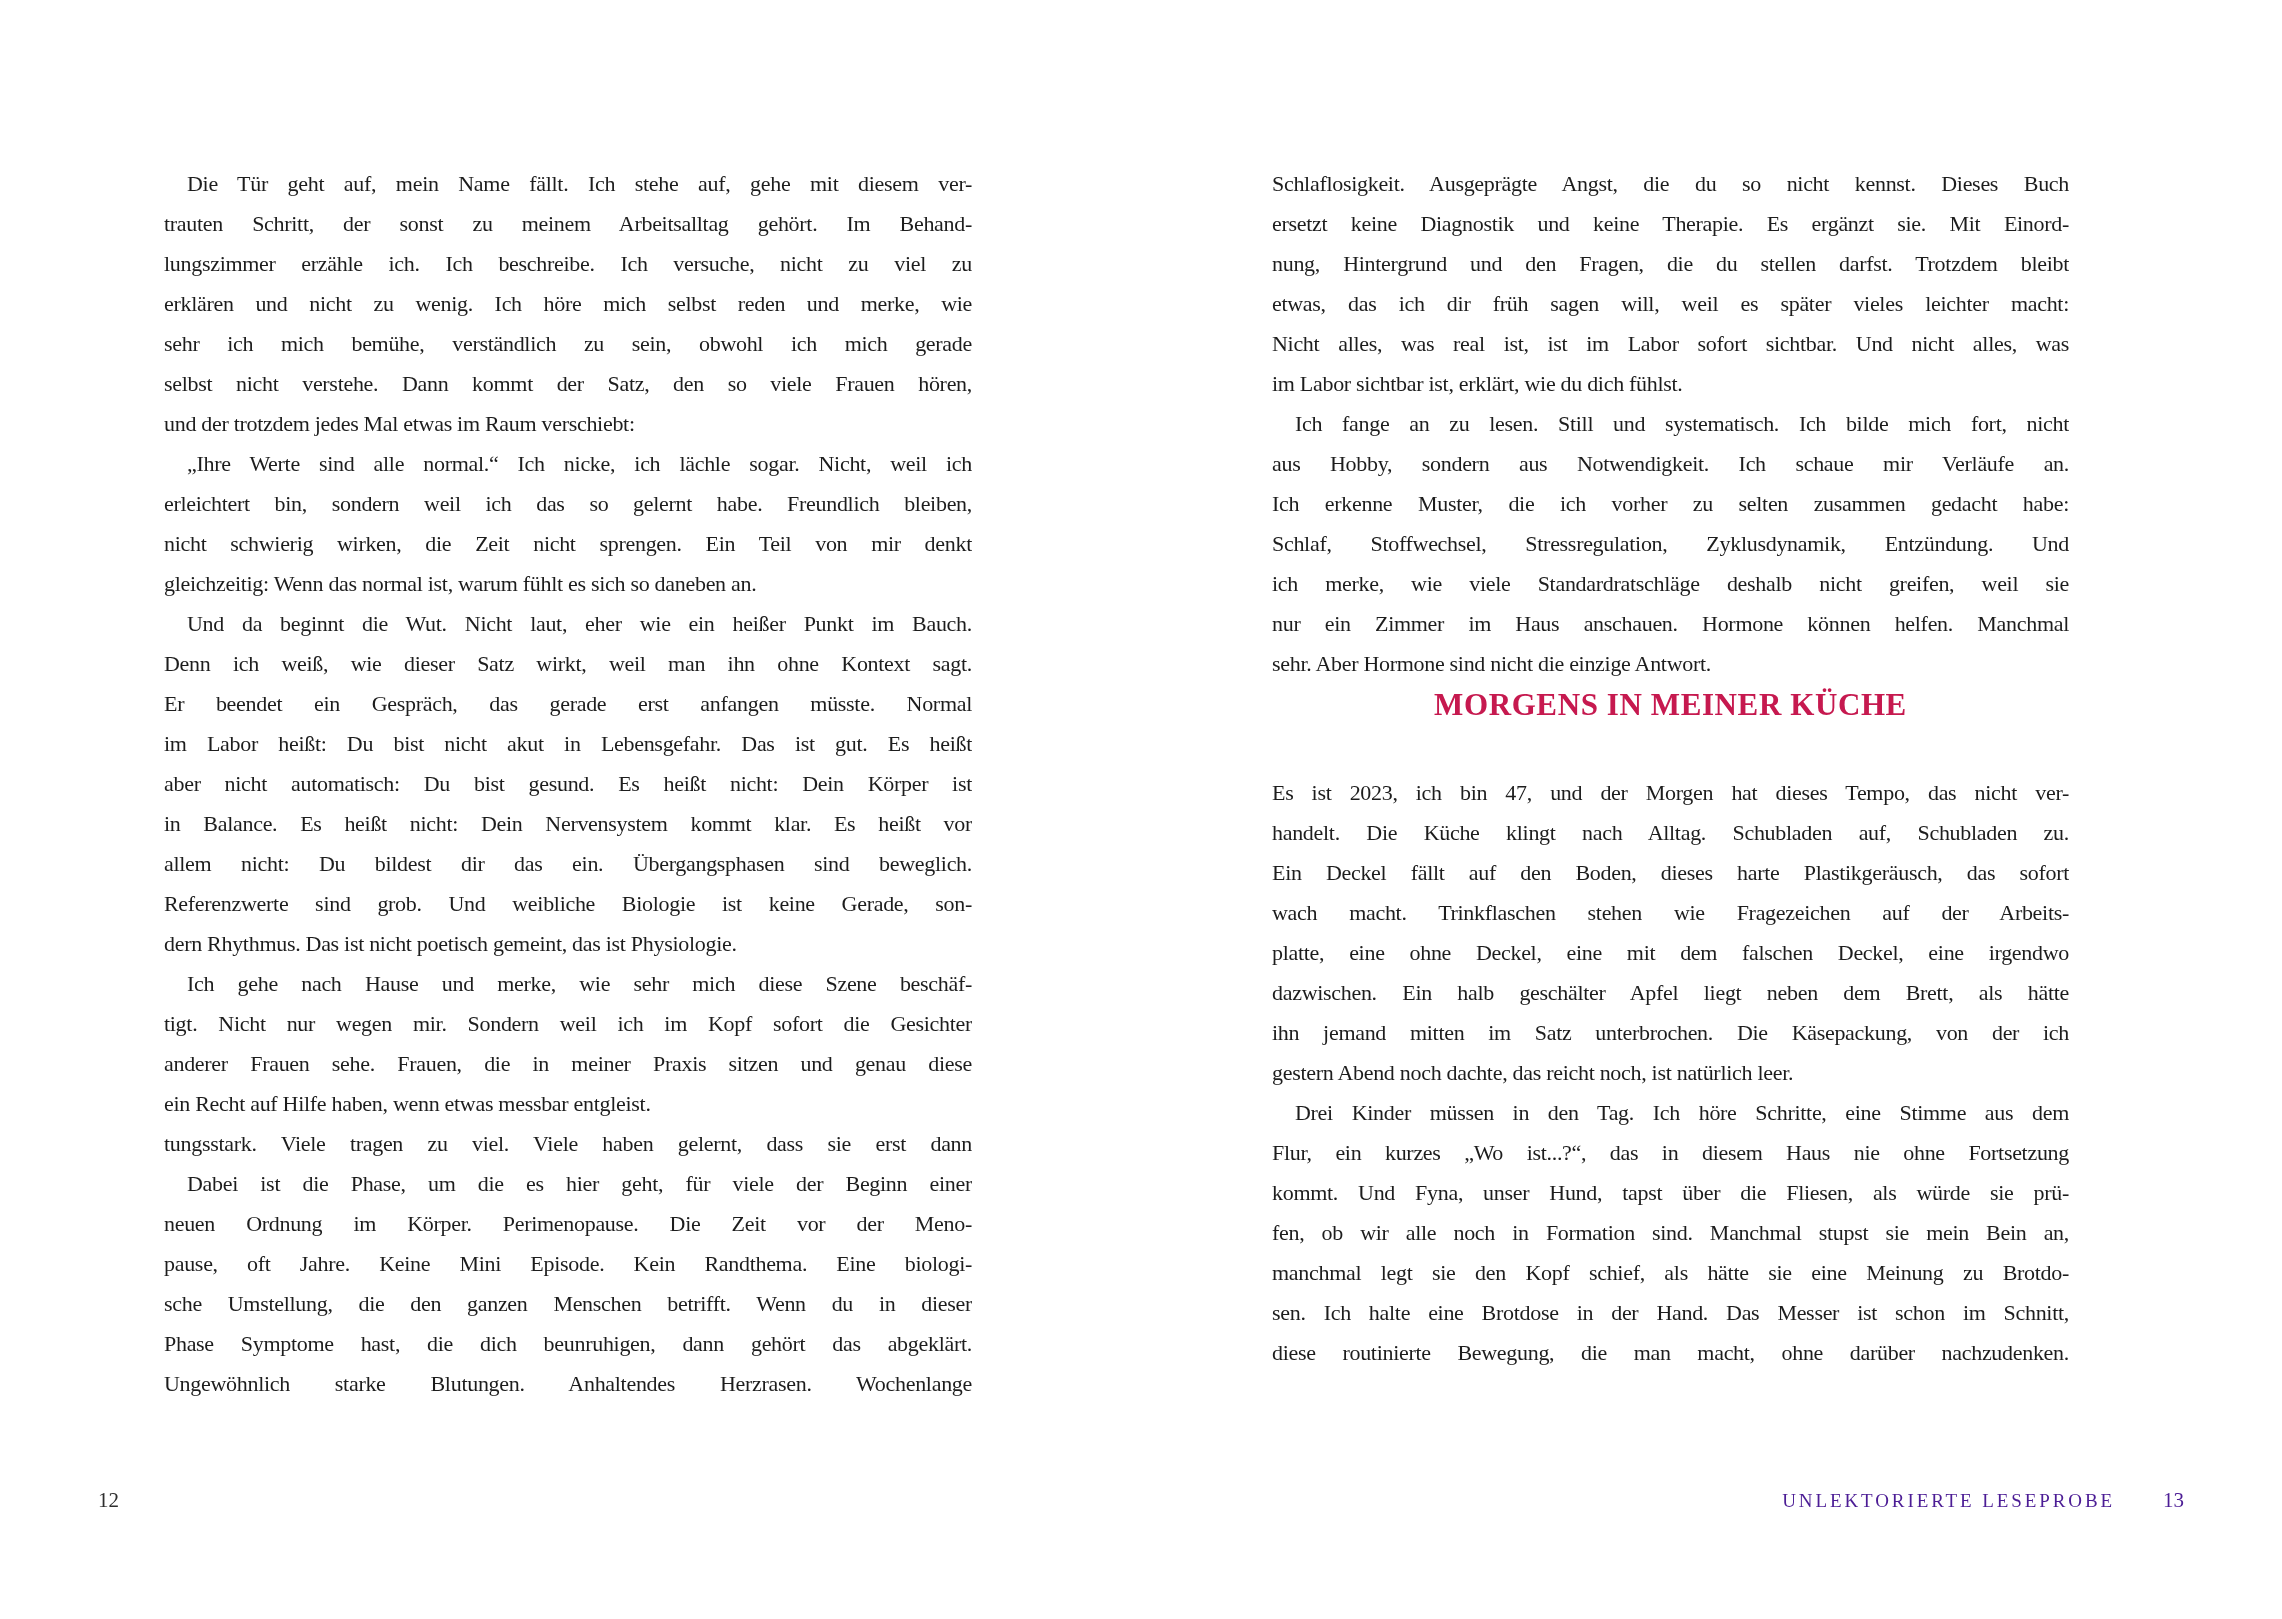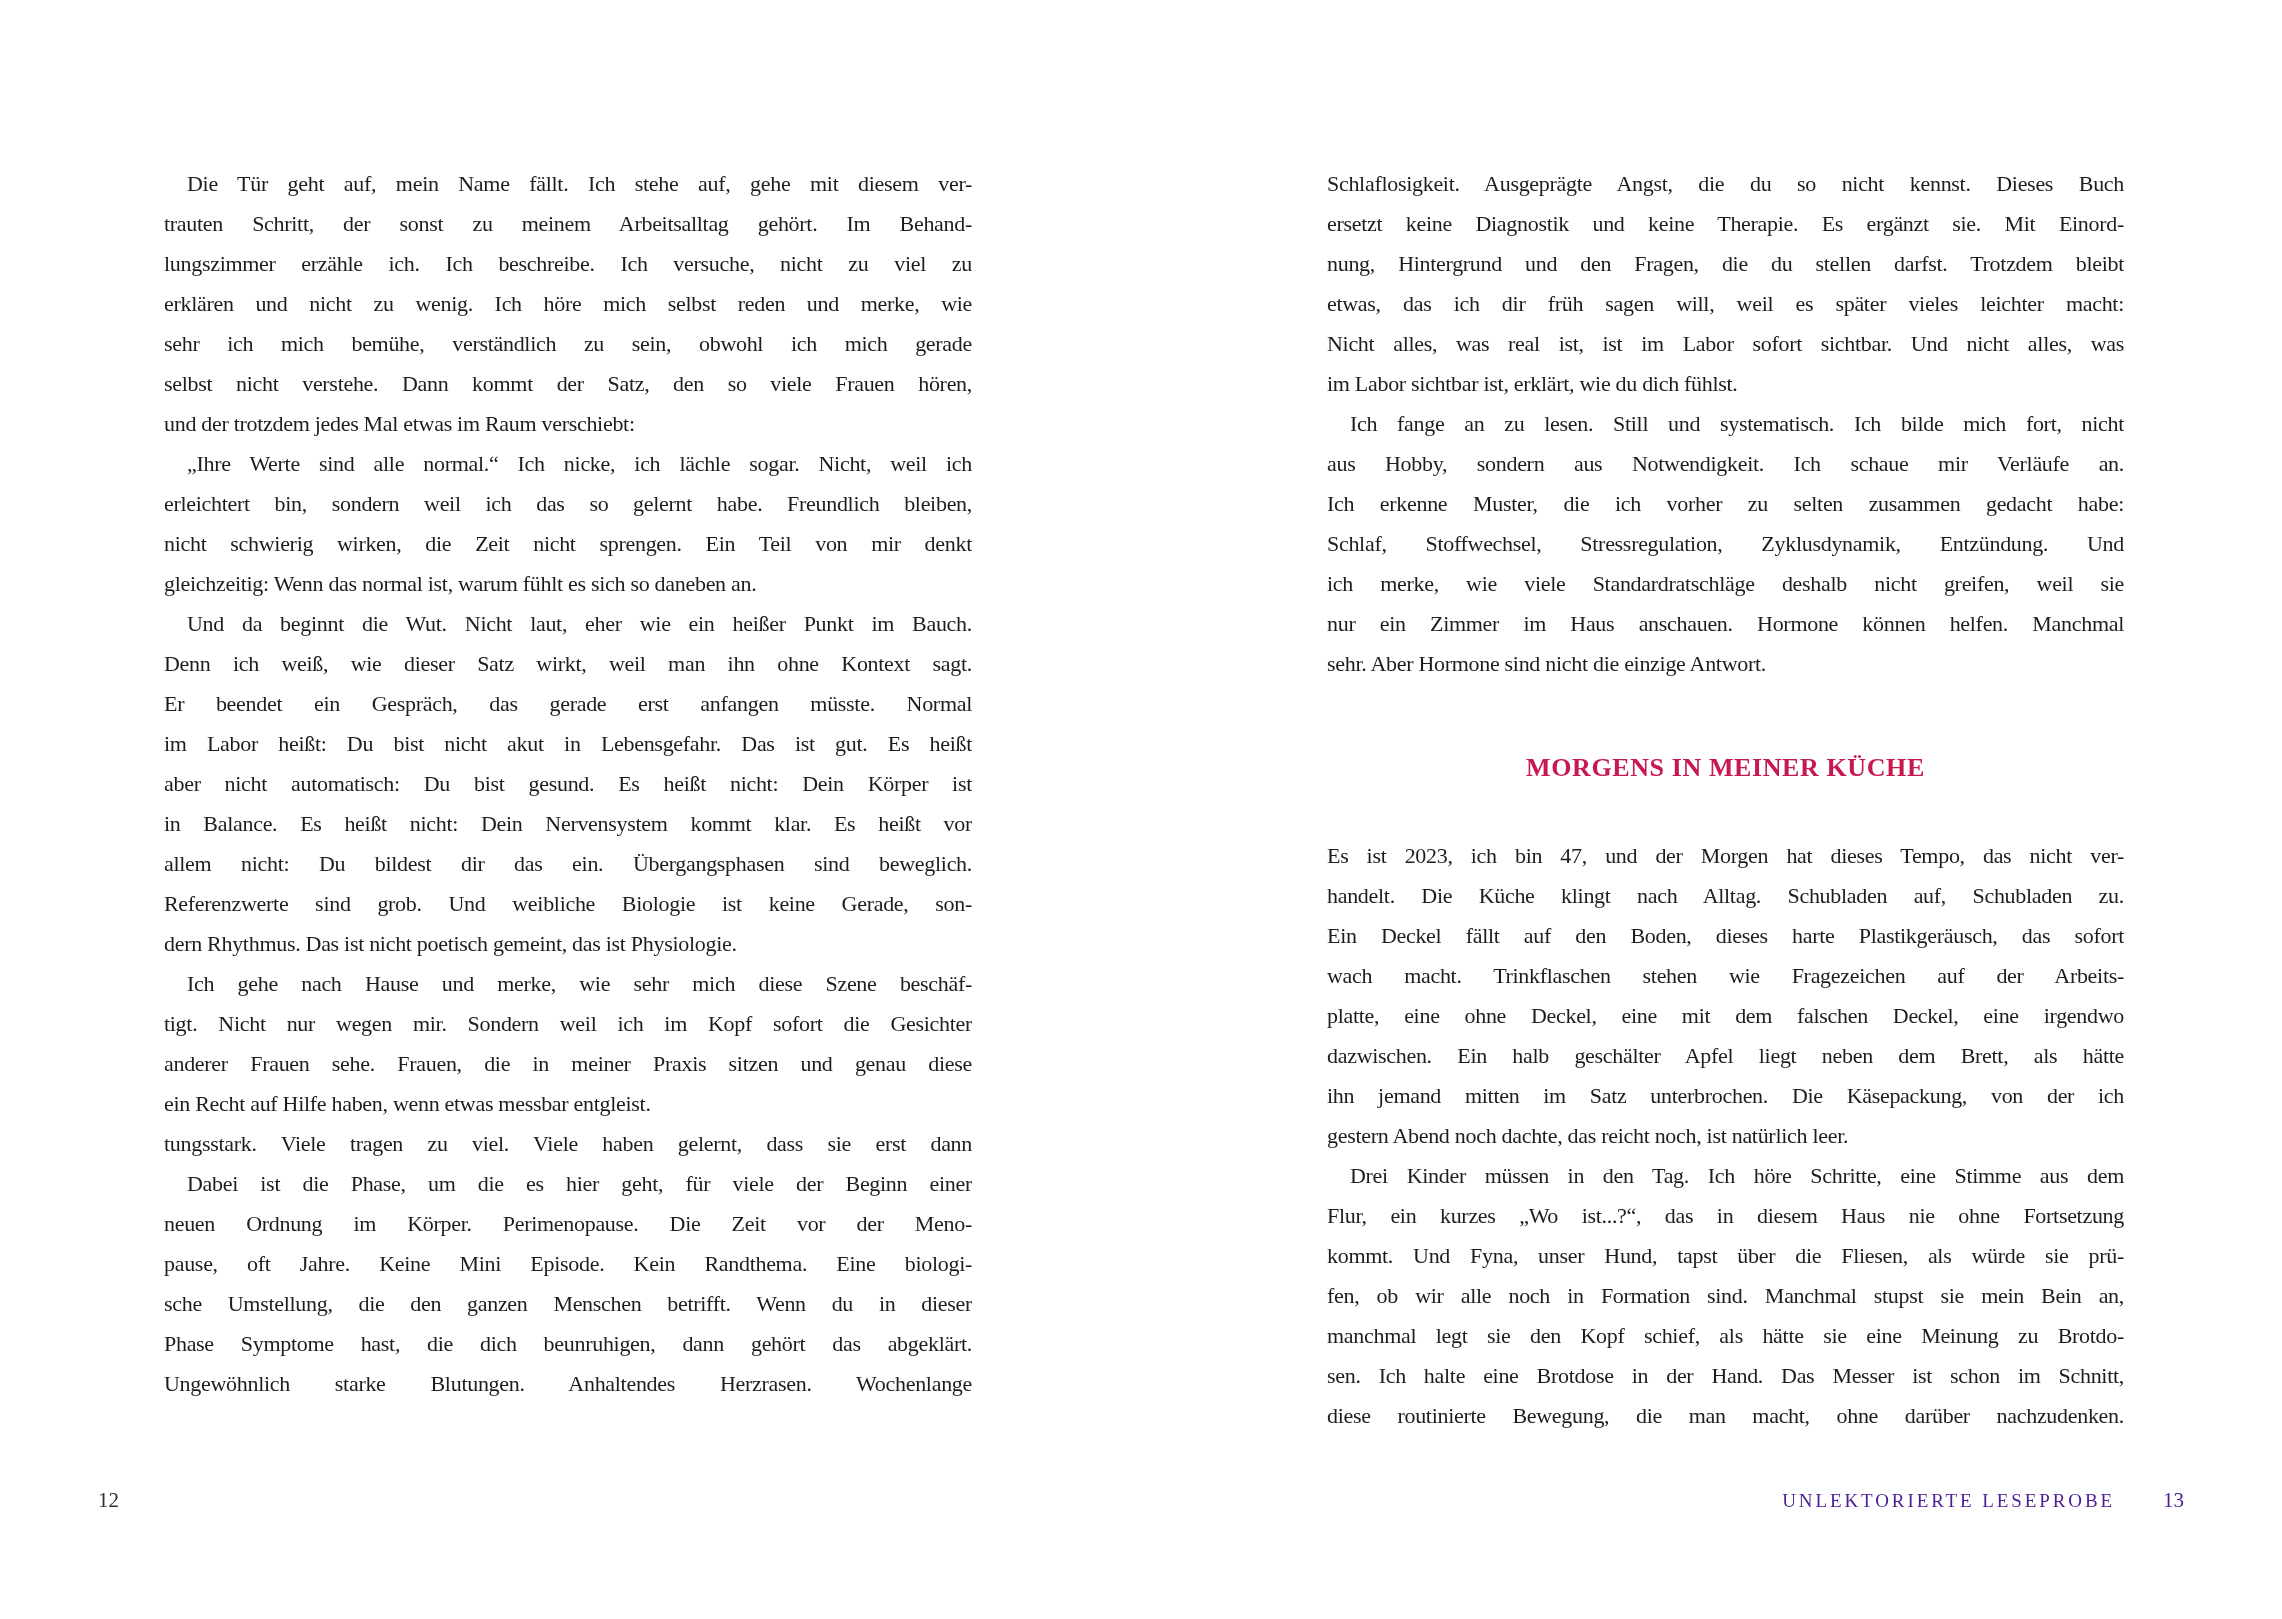--- a/index.html
+++ b/index.html
@@ -12,40 +12,39 @@
     color: #1d1d1d;
     overflow: hidden;
   }
   .col {
     position: absolute;
     top: 164px;
     font-size: 22px;
     letter-spacing: -0.3px;
   }
   .col-left  { left: 164px;  width: 808px; }
-  .col-right { left: 1327px; width: 797px; }
+  .col-right { left: 1272px; width: 797px; }
   .line {
     display: block;
     height: 40px;
     line-height: 40px;
     text-align: justify;
     text-align-last: justify;
     overflow: hidden;
     white-space: normal;
   }
   .line.last   { text-align-last: left; }
   .line.indent { text-indent: 23px; }
   .section-heading {
     display: block;
-    margin-top: 63px;
     margin-bottom: 47px;
     height: 42px;
     line-height: 42px;
     text-align-last: center;
-    font-size: 26px;
+    font-size: 31px;
     font-weight: bold;
     letter-spacing: 0.6px;
   }
   .folio, .footer-label {
     position: absolute;
     color: #2e2e2e;
   }
   .folio-left {
     left: 98px;
     top: 1487px;

